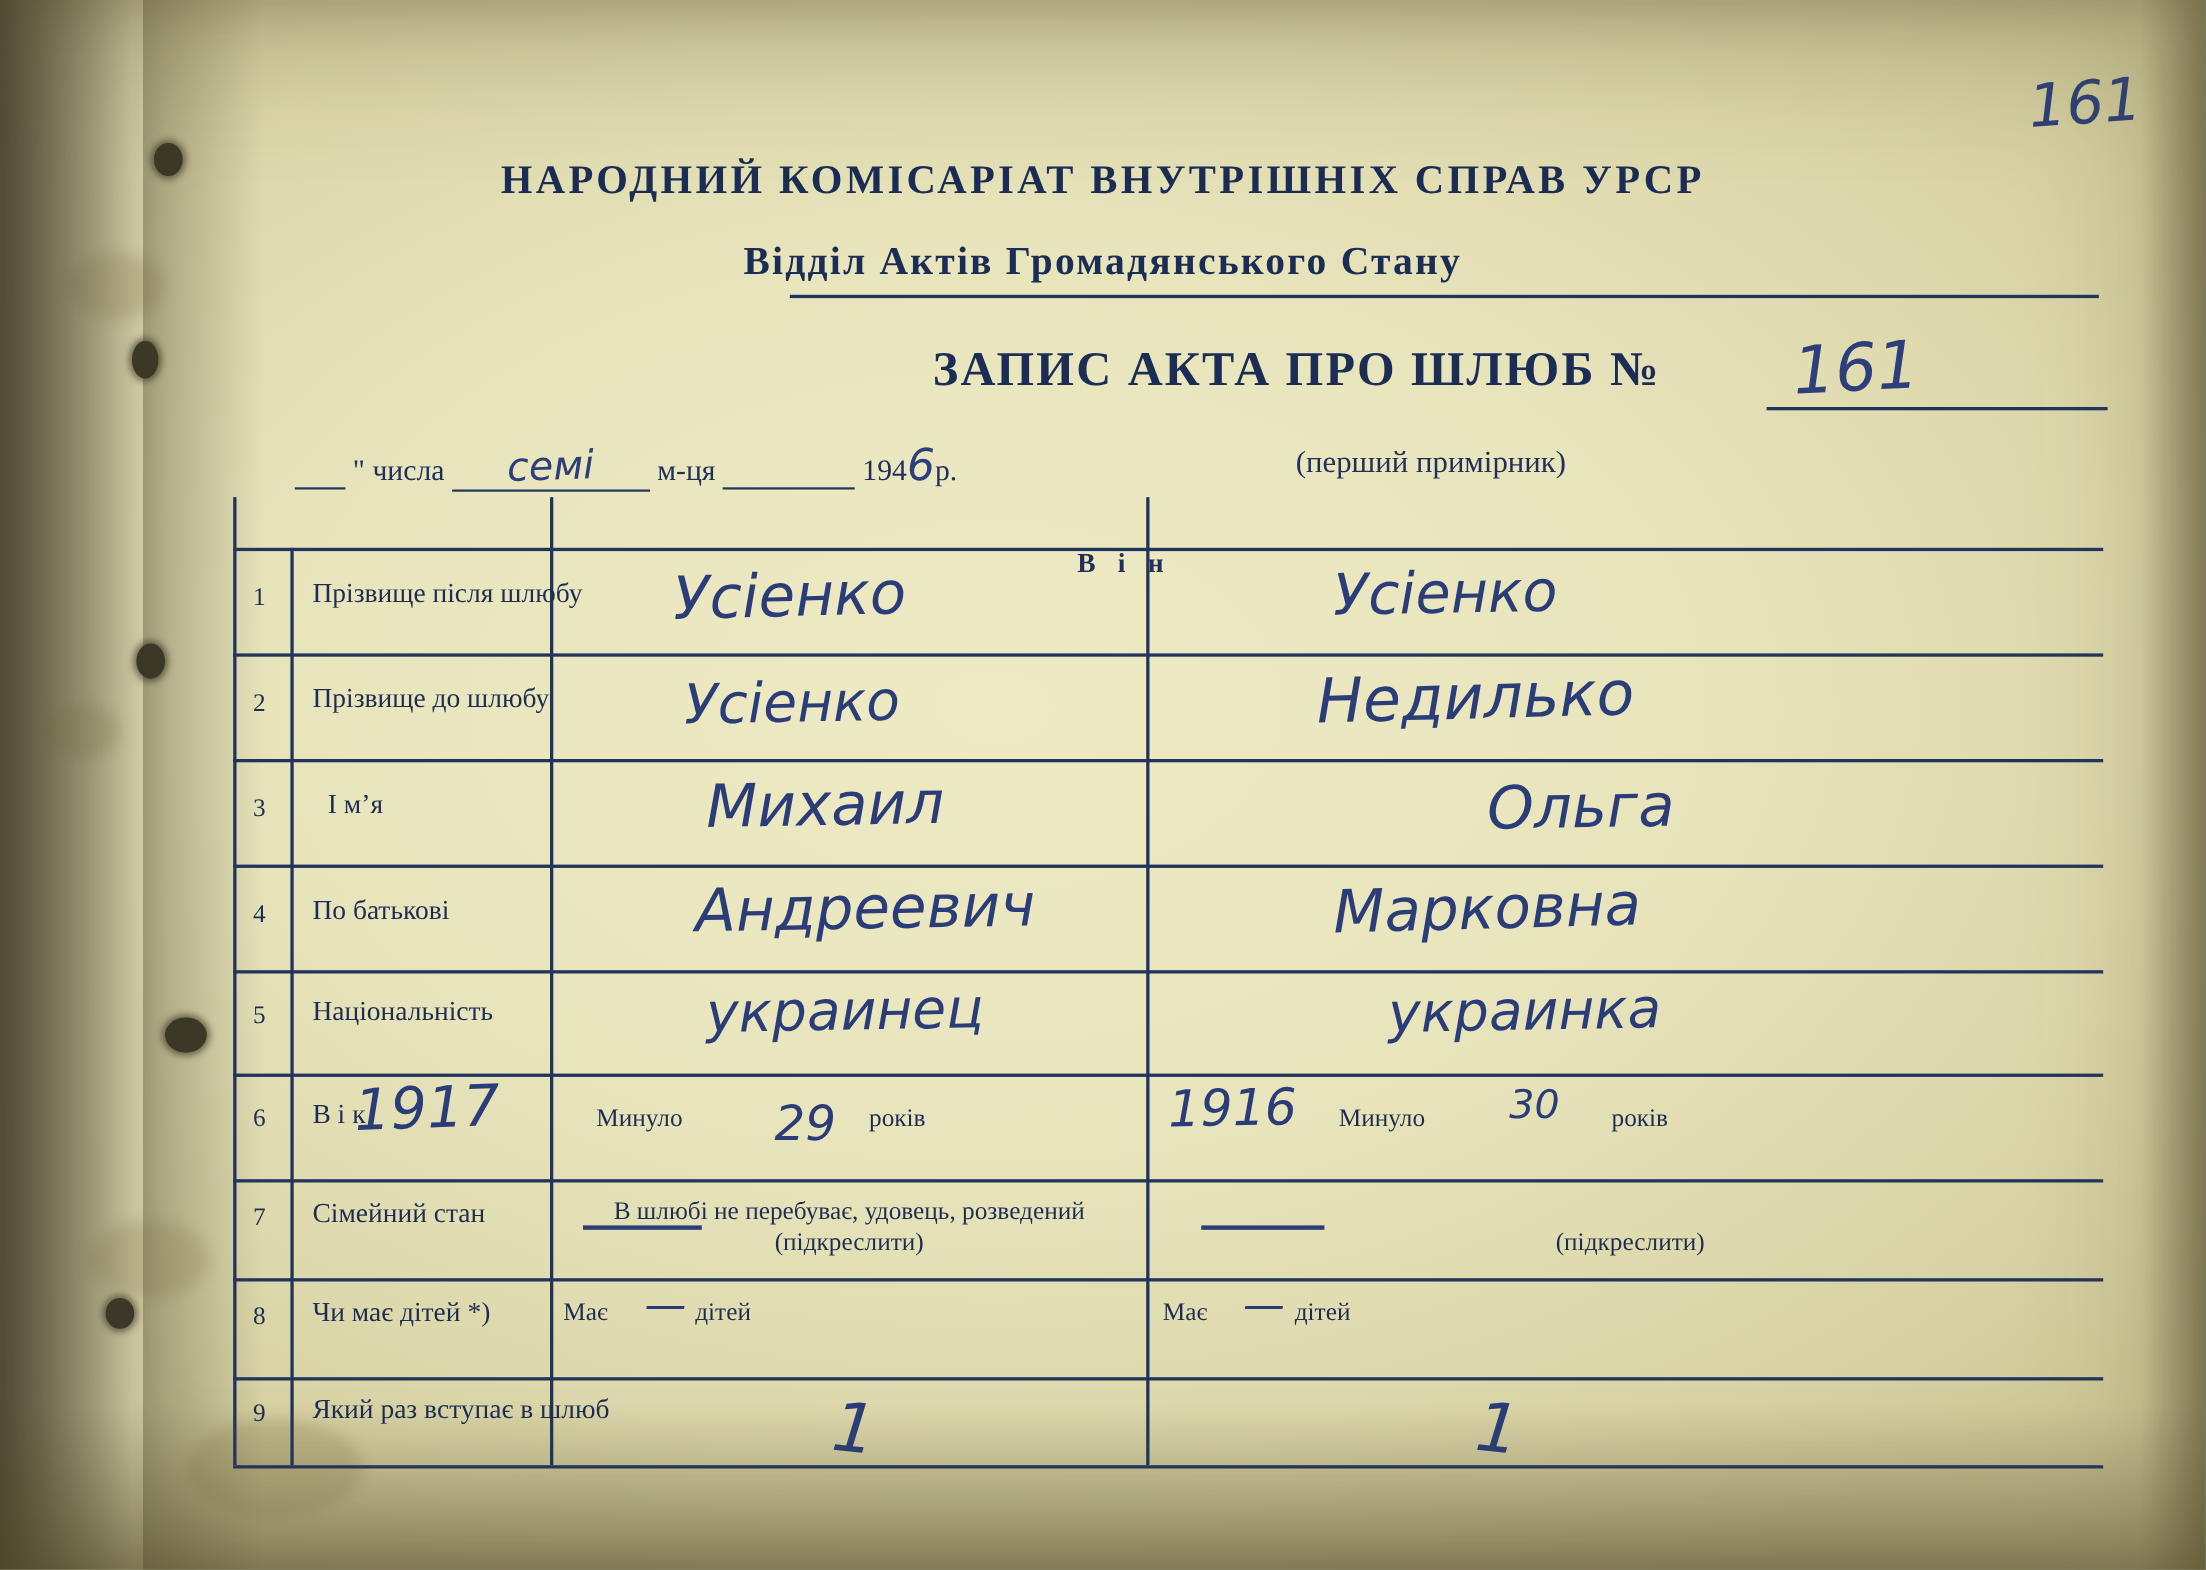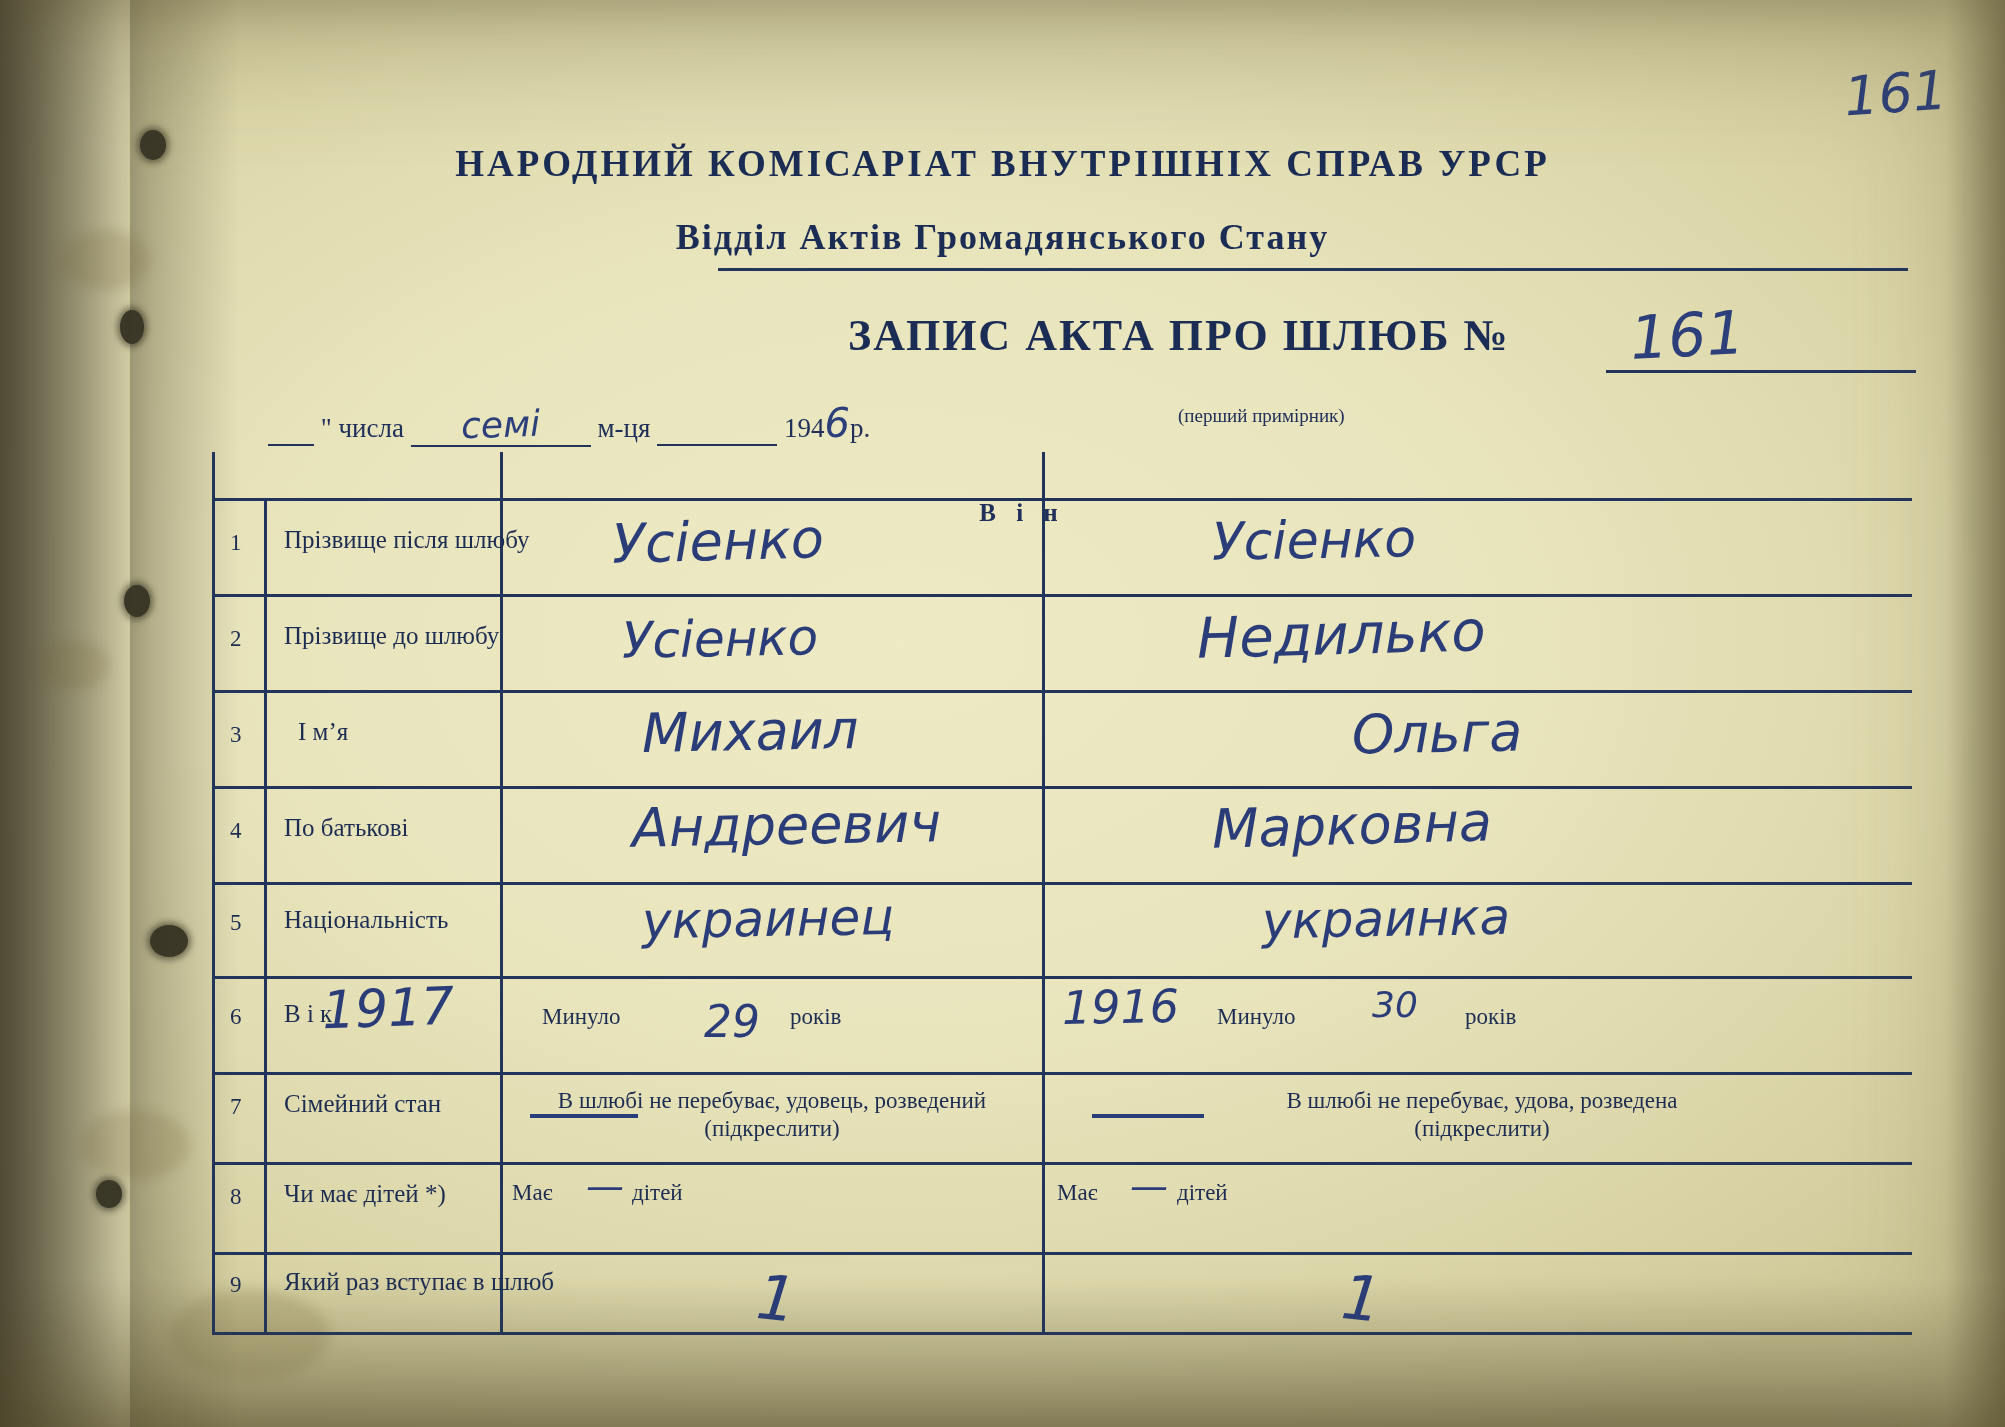--- a/index.html
+++ b/index.html
@@ -52,21 +52,21 @@
   .actno{position:absolute;left:1630px;top:300px;font-family:"DejaVu Sans",sans-serif;font-size:60px;color:#2c3f7a;
          transform:rotate(-3deg);font-style:italic;}
   .pagenum{position:absolute;right:58px;top:62px;font-family:"DejaVu Sans",sans-serif;font-size:54px;color:#2c3f7a;
          transform:rotate(-4deg);font-style:italic;}
 
   .dateline{position:absolute;left:268px;top:400px;font-size:27px;color:#20305a;white-space:nowrap;}
   .dateline .u{display:inline-block;border-bottom:2px solid #23345c;min-width:30px;text-align:center;}
   .hw-date{font-family:"DejaVu Sans",sans-serif;font-size:36px;color:#2c3f7a;font-style:italic;
            display:inline-block;transform:rotate(-2deg);}
   .hw-year{font-family:"DejaVu Sans",sans-serif;font-size:40px;color:#2c3f7a;font-style:italic;display:inline-block;}
-  .copy{position:absolute;left:1178px;top:405px;font-size:19px;color:#20305a;}
+  .copy{position:absolute;left:1178px;top:405px;font-size:28px;color:#20305a;}
 
   
   .tbl{position:absolute;left:212px;top:452px;width:1700px;height:870px;}
   .col-head{position:absolute;top:0;font-size:25px;letter-spacing:7px;color:#20305a;text-align:center;font-weight:bold;}
   .ch1{left:600px;width:420px;margin-top:47px;}
   .ch2{left:1270px;width:420px;}
   .hline{position:absolute;height:3px;background:#23345c;}
   .vline{position:absolute;width:3px;background:#23345c;}
   .rowlabel{position:absolute;font-size:25px;color:#1d2d52;}
   .rownum{position:absolute;font-size:23px;color:#1d2d52;}
@@ -175,21 +175,20 @@
 
       <div class="hw" style="left:850px;top:528px;font-size:46px;transform:rotate(-1deg);">1916</div>
       <div class="cellprint" style="left:1005px;top:552px;">Минуло</div>
       <div class="hw" style="left:1160px;top:532px;font-size:36px;text-align:center;">30</div>
       <div class="cellprint" style="left:1253px;top:552px;">років</div>
 
       <div class="cellprint" style="left:300px;top:636px;width:520px;">В шлюбі не перебуває, удовець, розведений</div>
       <div class="cellprint" style="left:300px;top:664px;width:520px;">(підкреслити)</div>
       <div class="hline" style="left:318px;top:662px;width:108px;height:4px;background:#2b3d78;"></div>
 
-      <div class="cellprint" style="left:850px;top:636px;width:840px;">В шлюбі не перебуває, удова, розведена</div>
       <div class="cellprint" style="left:850px;top:664px;width:840px;">(підкреслити)</div>
       <div class="hline" style="left:880px;top:662px;width:112px;height:4px;background:#2b3d78;"></div>
 
       <div class="cellprint" style="left:300px;top:728px;">Має</div>
       <div class="hw" style="left:374px;top:712px;font-size:38px;">—</div>
       <div class="cellprint" style="left:420px;top:728px;">дітей</div>
 
       <div class="cellprint" style="left:845px;top:728px;">Має</div>
       <div class="hw" style="left:918px;top:712px;font-size:38px;">—</div>
       <div class="cellprint" style="left:965px;top:728px;">дітей</div>

